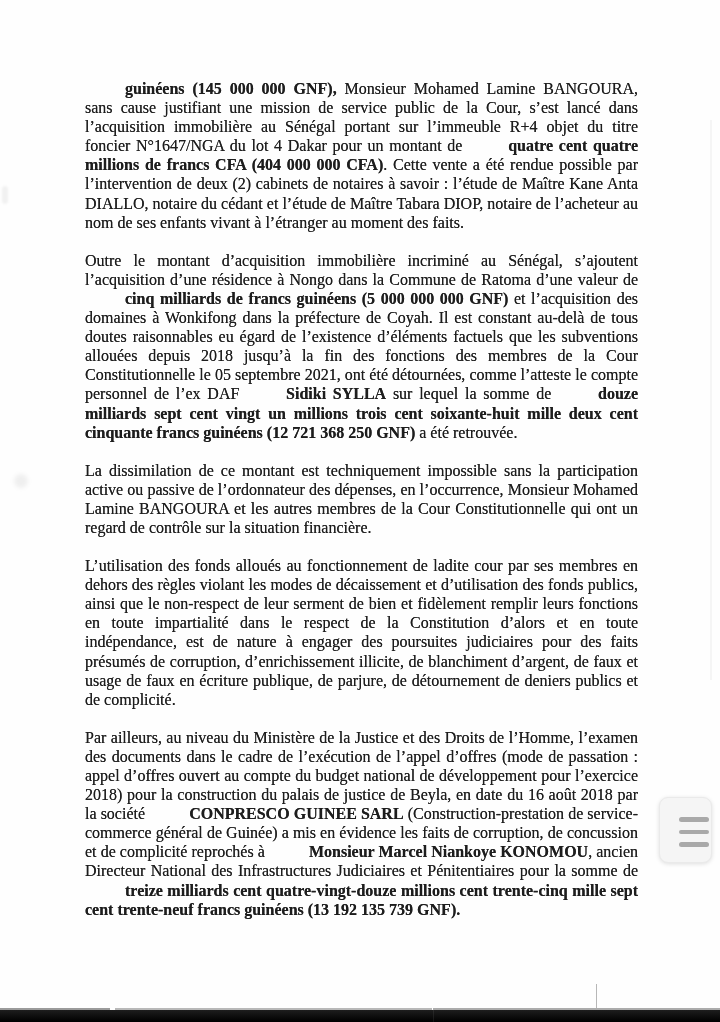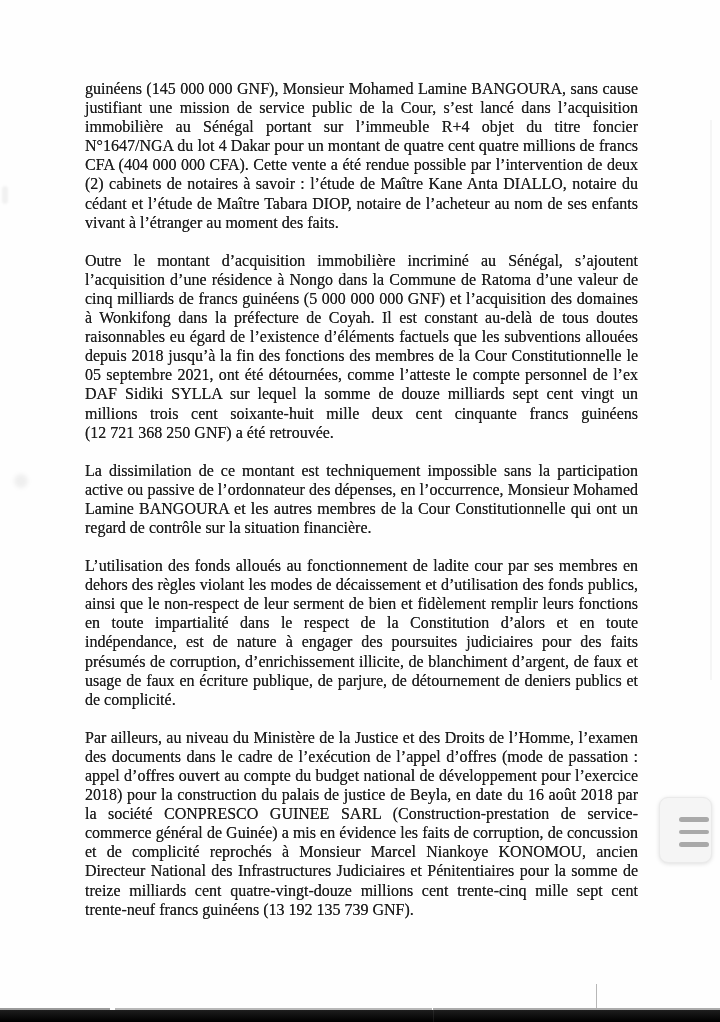--- a/index.html
+++ b/index.html
@@ -25,21 +25,22 @@
     color: #1d1d1d;
     font-size: 16px;
     line-height: 19.1px;
     text-align: justify;
     text-shadow: 0 0 0.3px rgba(10,10,10,0.75);
   }
   .doc p {
     margin: 0 0 19px 0;
   }
   .doc b {
-    font-weight: 400;
+    font-weight: 700;
+    margin-left: 40px;
   }
   
   .scroll-handle {
     position: absolute;
     left: 659px;
     top: 797px;
     width: 53px;
     height: 66px;
     background: #f5f5f5;
     border: 1px solid #eaeaea;

